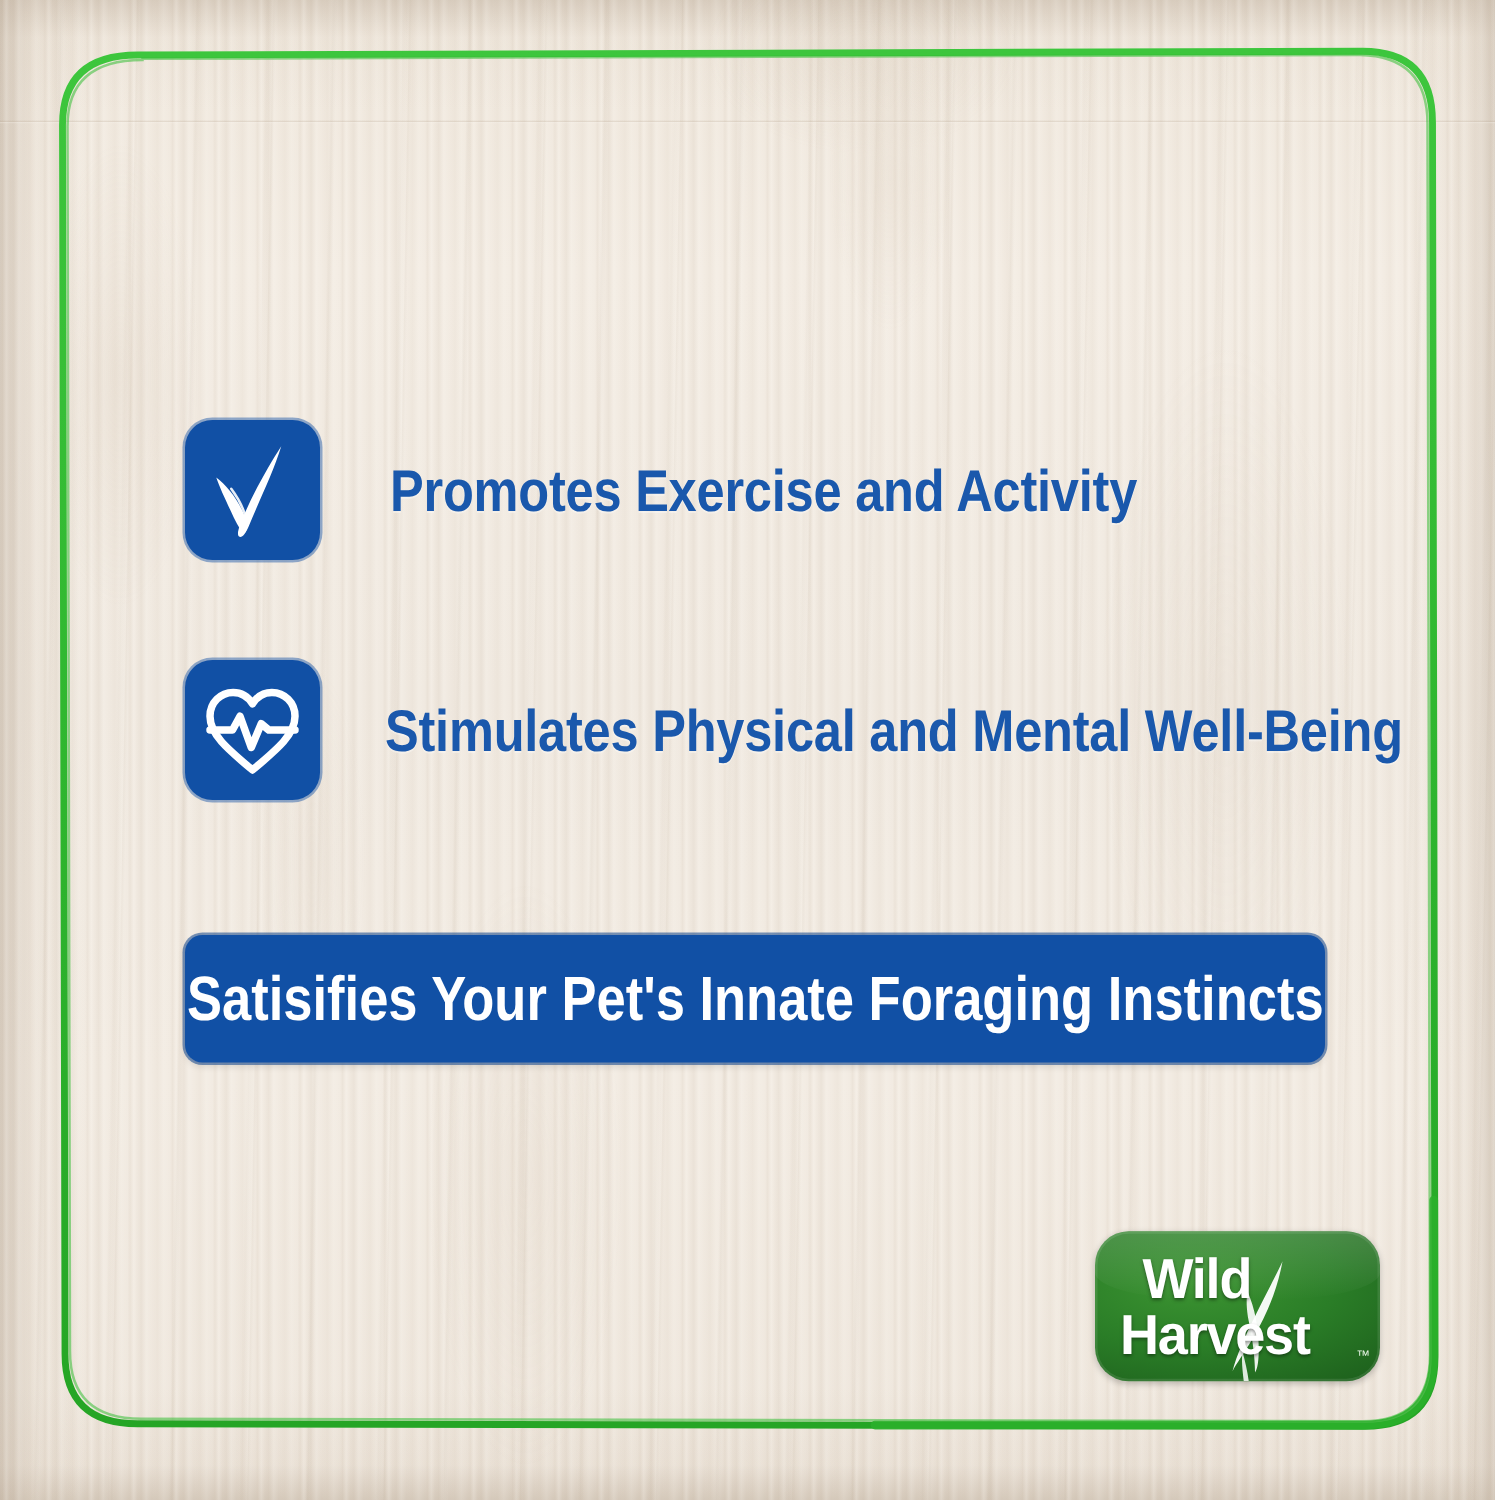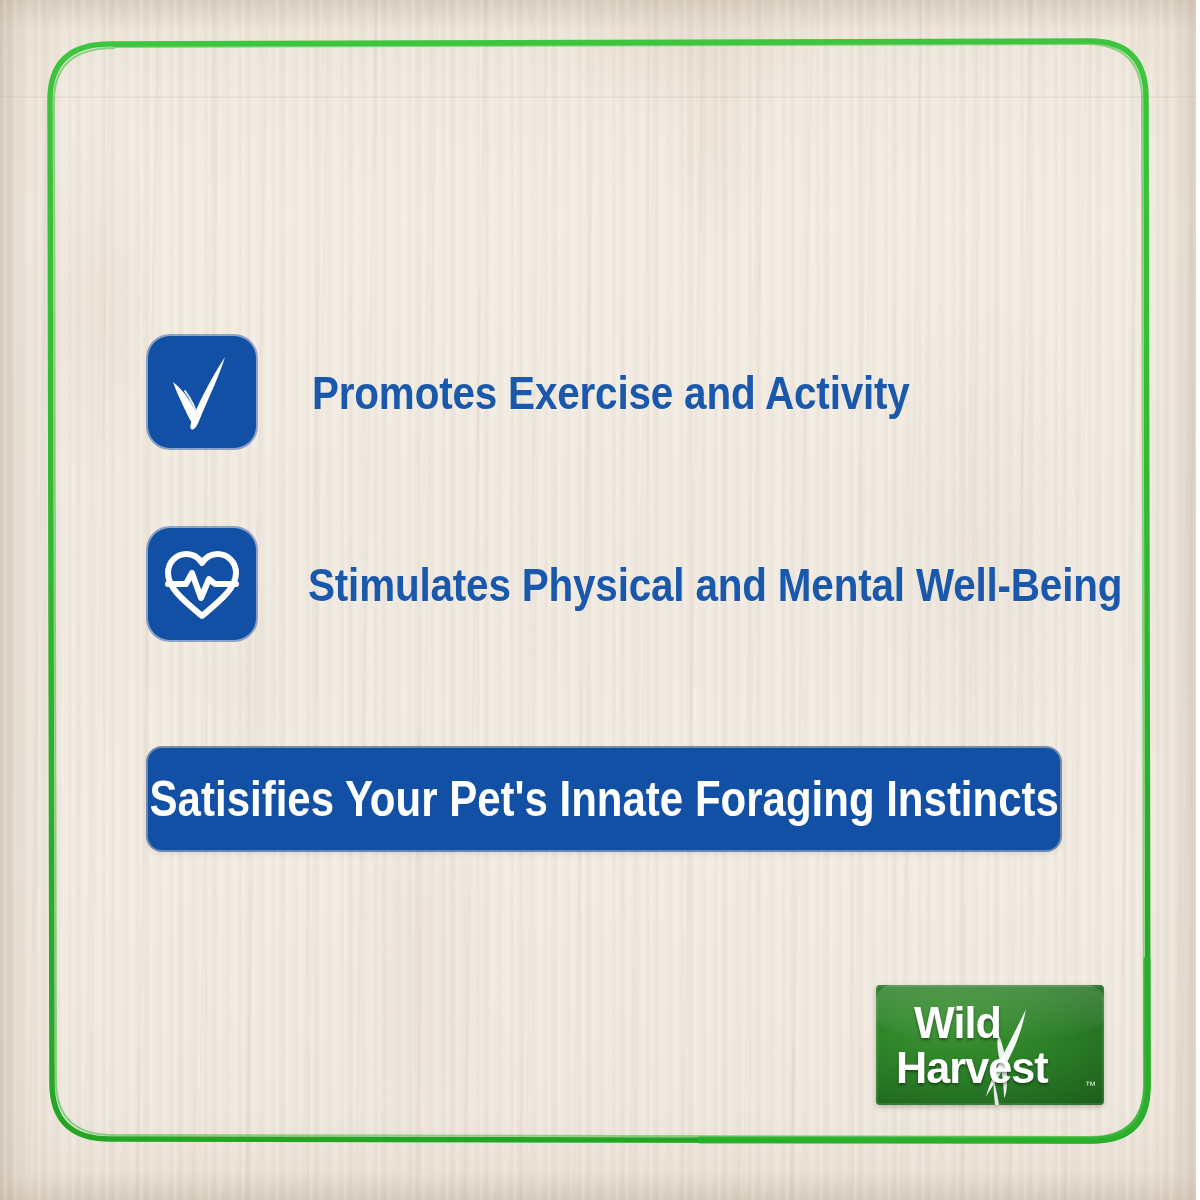--- a/index.html
+++ b/index.html
@@ -175,21 +175,21 @@
     font-family: "Liberation Sans", sans-serif;
   }
 
   
   .logo {
     position: absolute;
     left: 876px;
     top: 985px;
     width: 228px;
     height: 120px;
-    border-radius: 4px;
+    border-radius: 27px;
     overflow: hidden;
     background:
       radial-gradient(ellipse 150% 130% at 34% 34%, #3c9432 0%, #2a7d27 34%, #1d5f1c 66%, #123f12 100%);
     box-shadow:
       inset 0 0 0 2px rgba(255,255,255,0.10),
       0 2px 5px rgba(0,0,0,0.22);
     text-align: right;
   }
   .logo .gloss {
     position: absolute;

